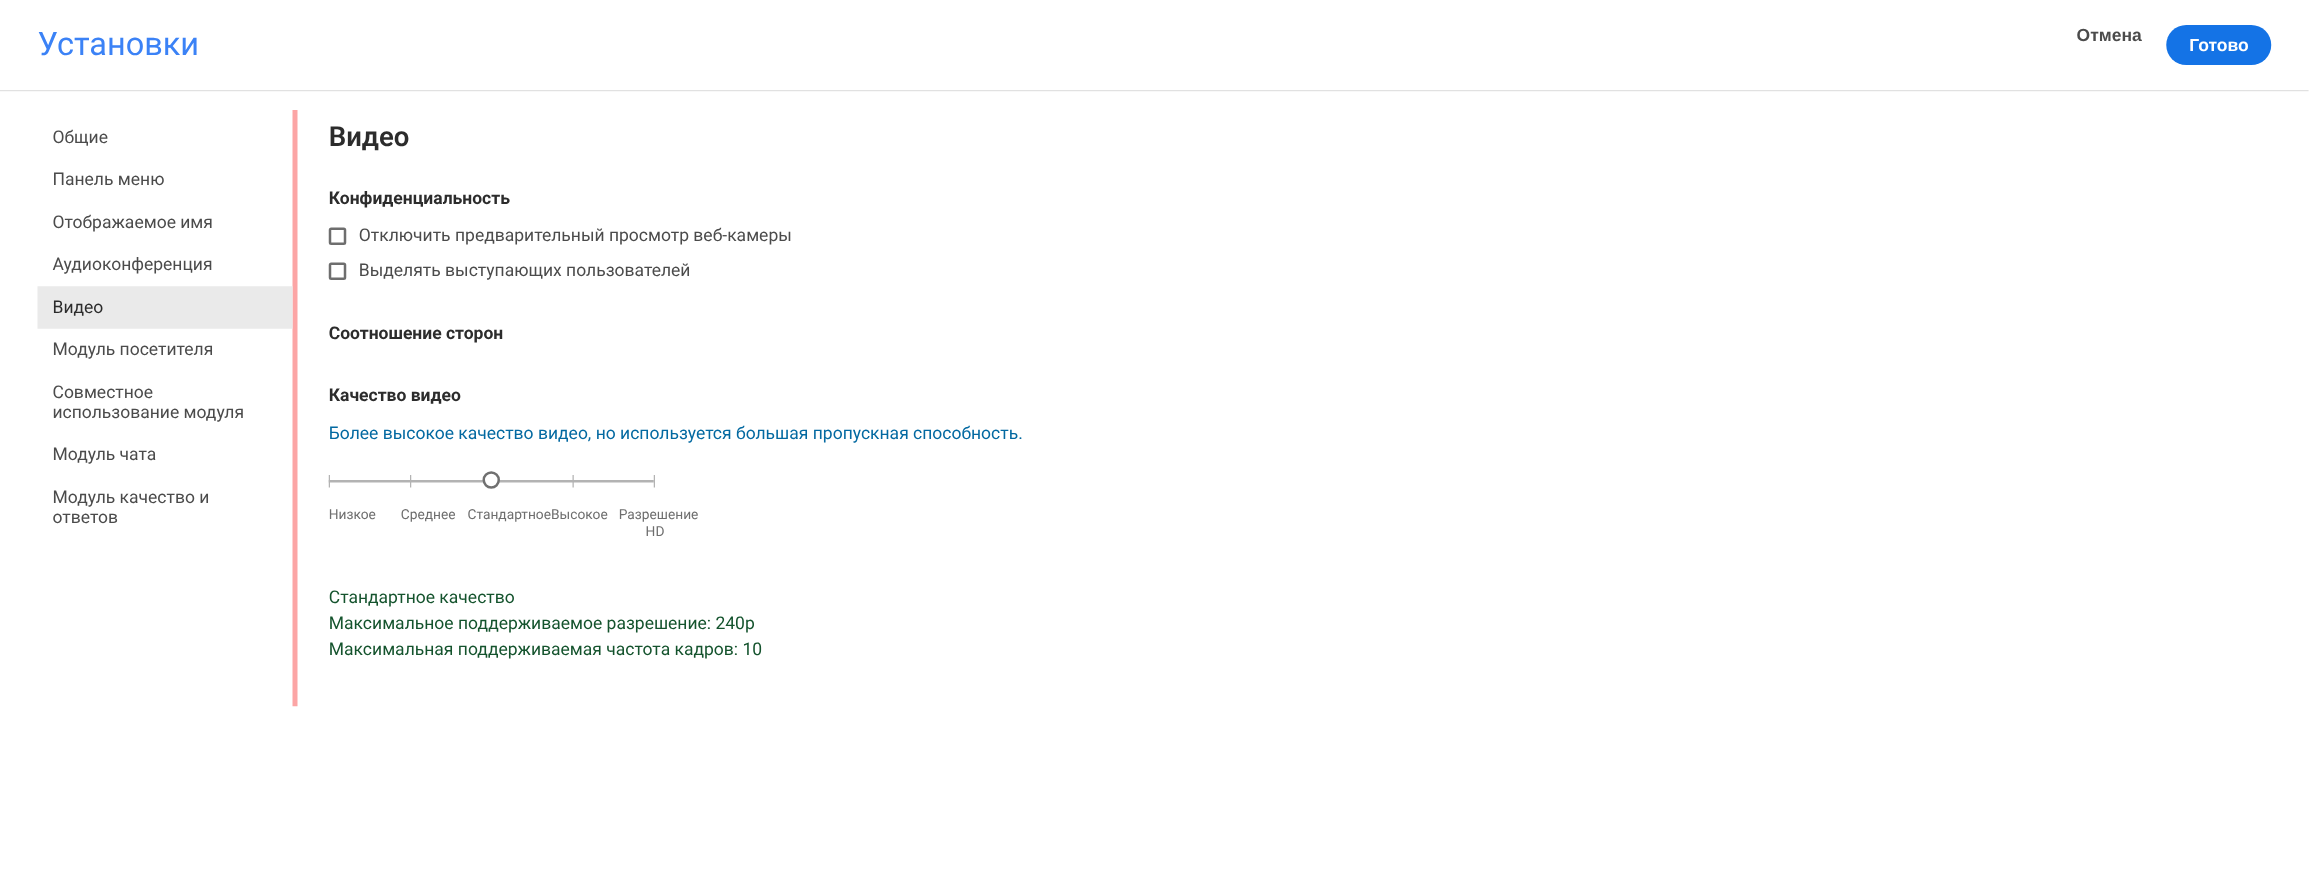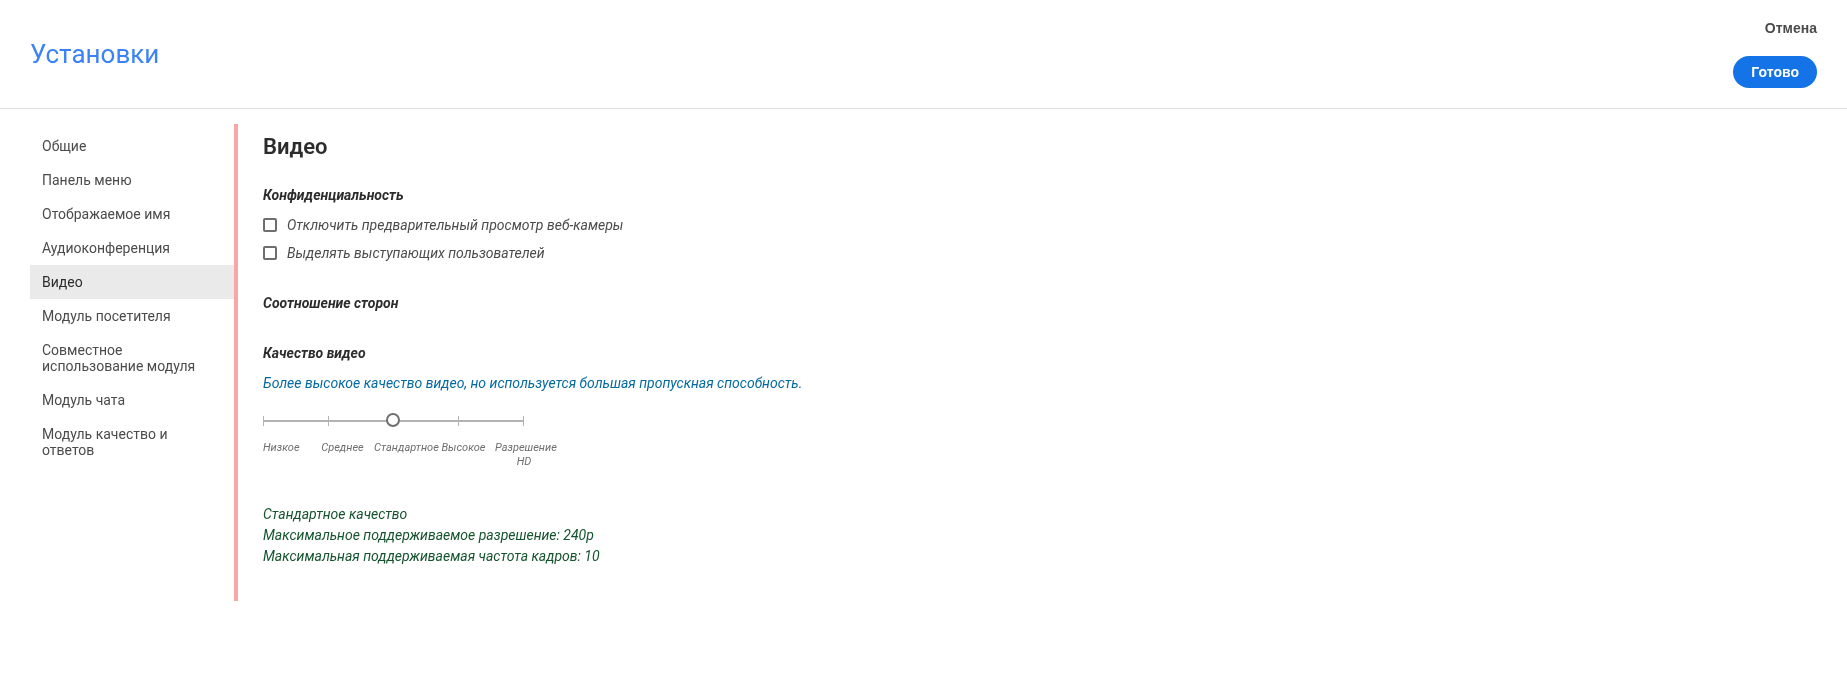--- a/index.html
+++ b/index.html
@@ -14,21 +14,21 @@
     align-items: center;
     justify-content: space-between;
     padding: 20px 30px 20px 30px;
     border-bottom: 1px solid #e1e1e1;
   }
   .header-title {
     font-size: 26px;
     font-weight: 400;
     color: #3b82f6;
   }
-  .header-actions { display: flex; align-items: flex-end; gap: 20px; flex-direction: column; }
+  .header-actions { display: flex; align-items: flex-start; gap: 20px; }
   .btn-cancel {
     background: none;
     border: none;
     font-size: 14px;
     color: #4b4b4b;
     cursor: pointer;
     font-weight: 600;
   }
   .btn-done {
     background: #1473e6;
@@ -69,21 +69,21 @@
     font-size: 22px;
     font-weight: 600;
     margin-bottom: 28px;
   }
   .section-title {
     font-size: 14px;
     font-weight: 700;
     color: #2c2c2c;
     margin-bottom: 14px;
   }
-  .section { margin-bottom: 34px; font-style: italic; }
+  .section { margin-bottom: 34px; }
   .checkbox-row {
     display: flex;
     align-items: center;
     gap: 10px;
     margin-bottom: 12px;
   }
   .checkbox-box {
     width: 14px;
     height: 14px;
     border: 2px solid #6e6e6e;

